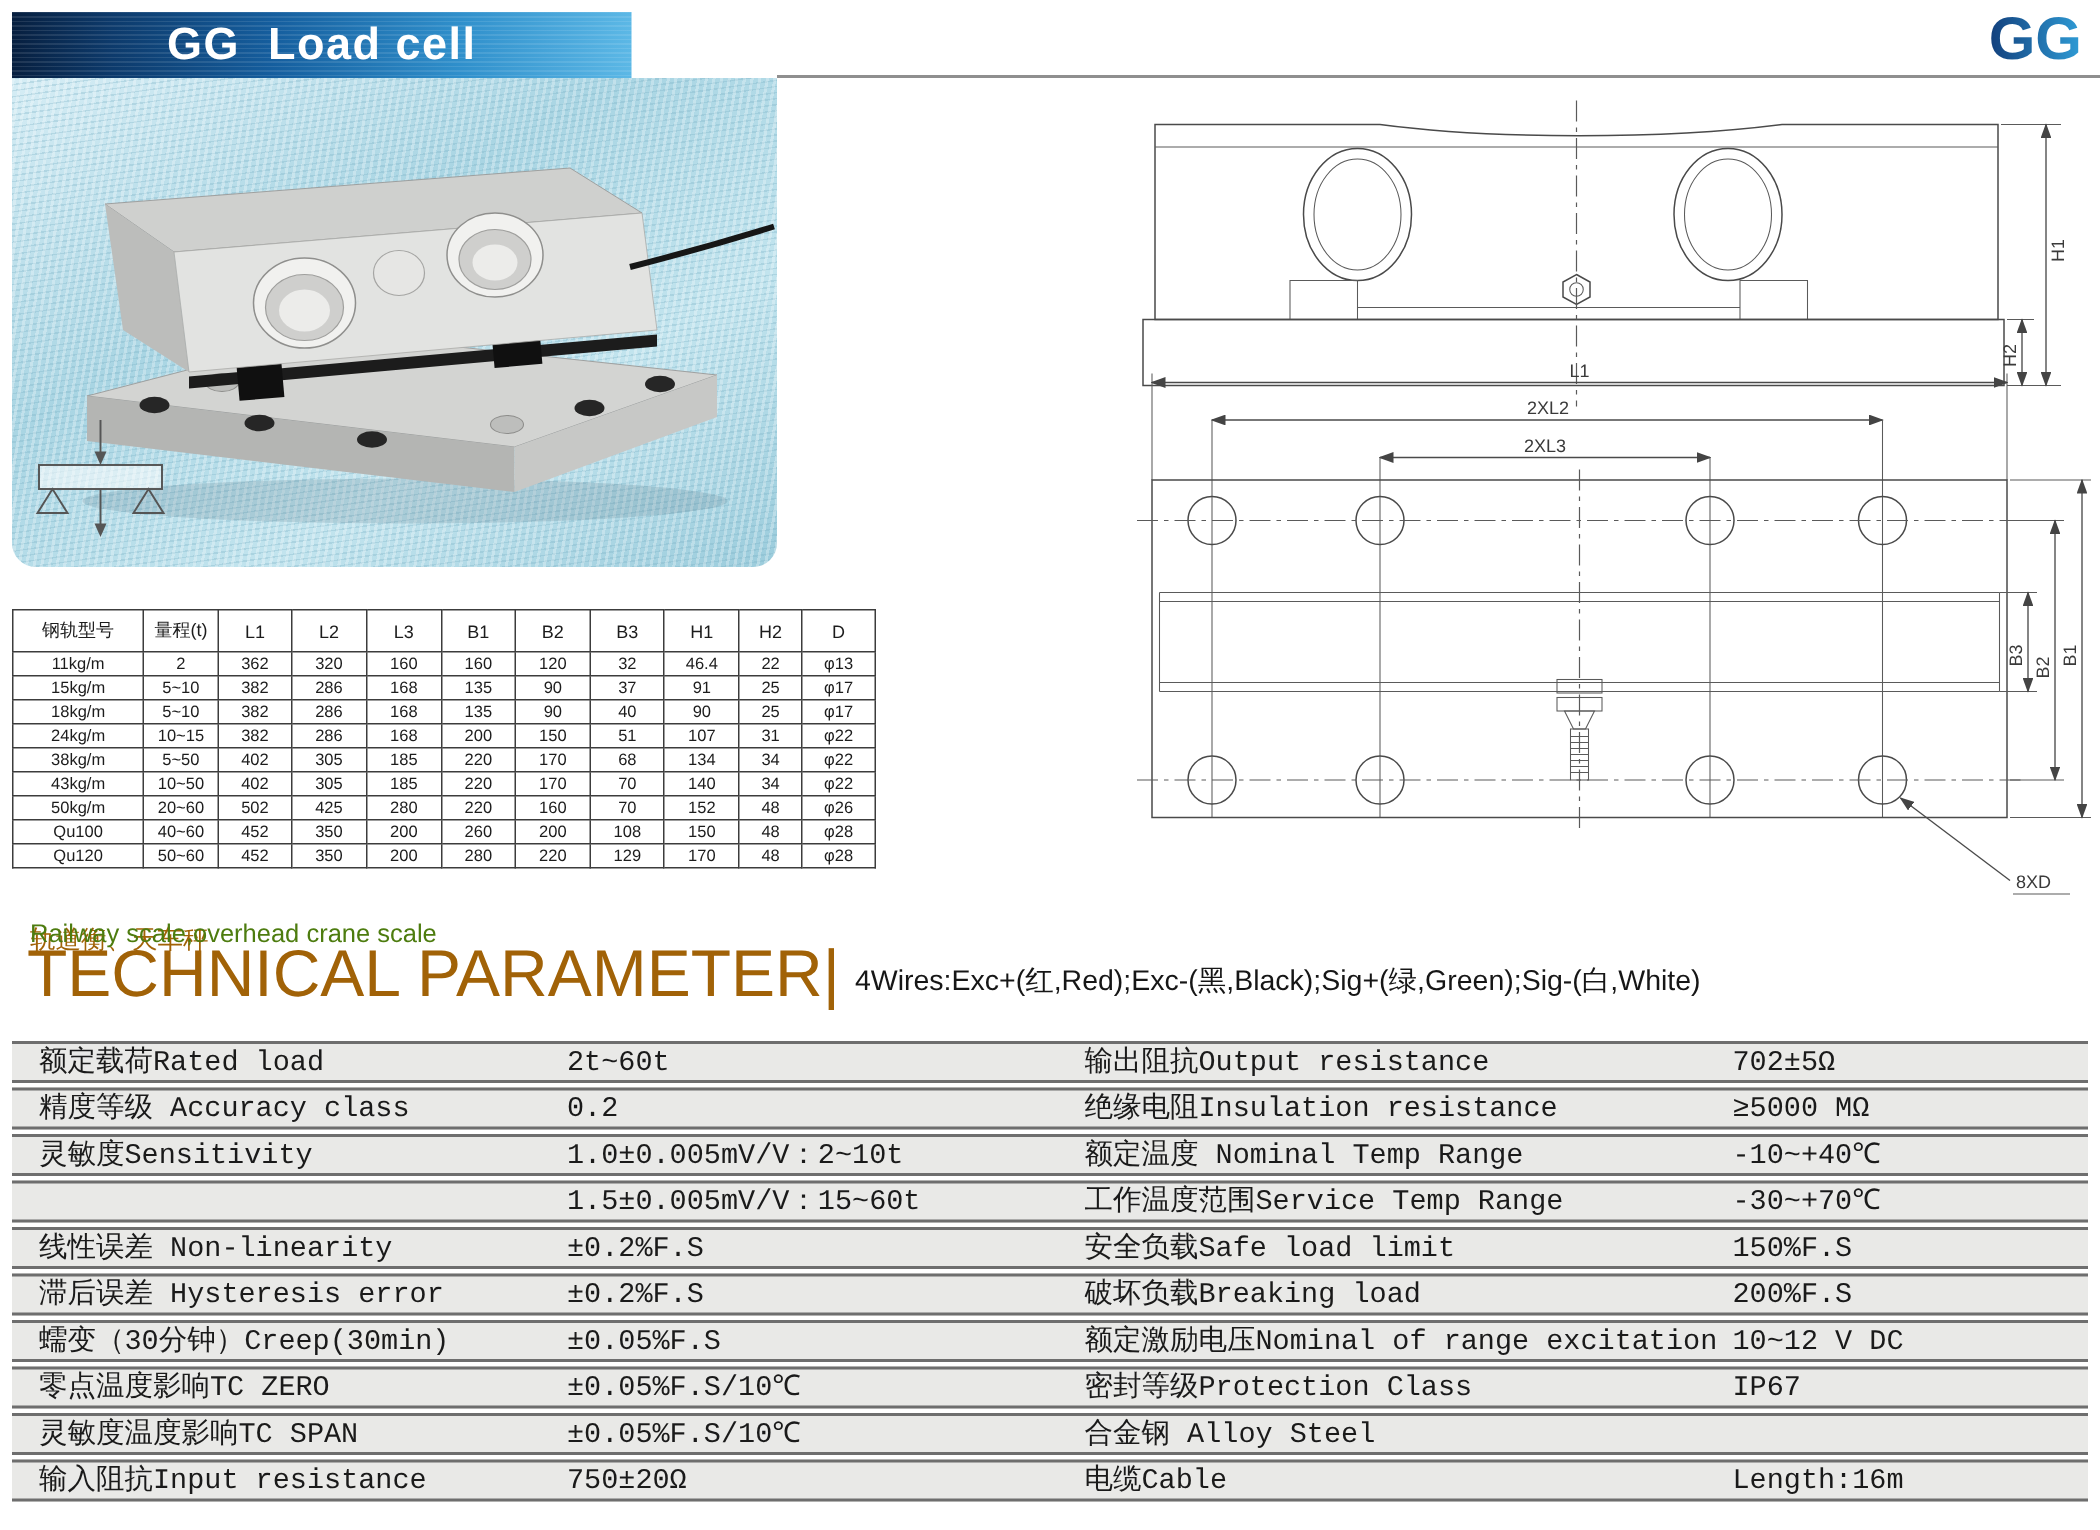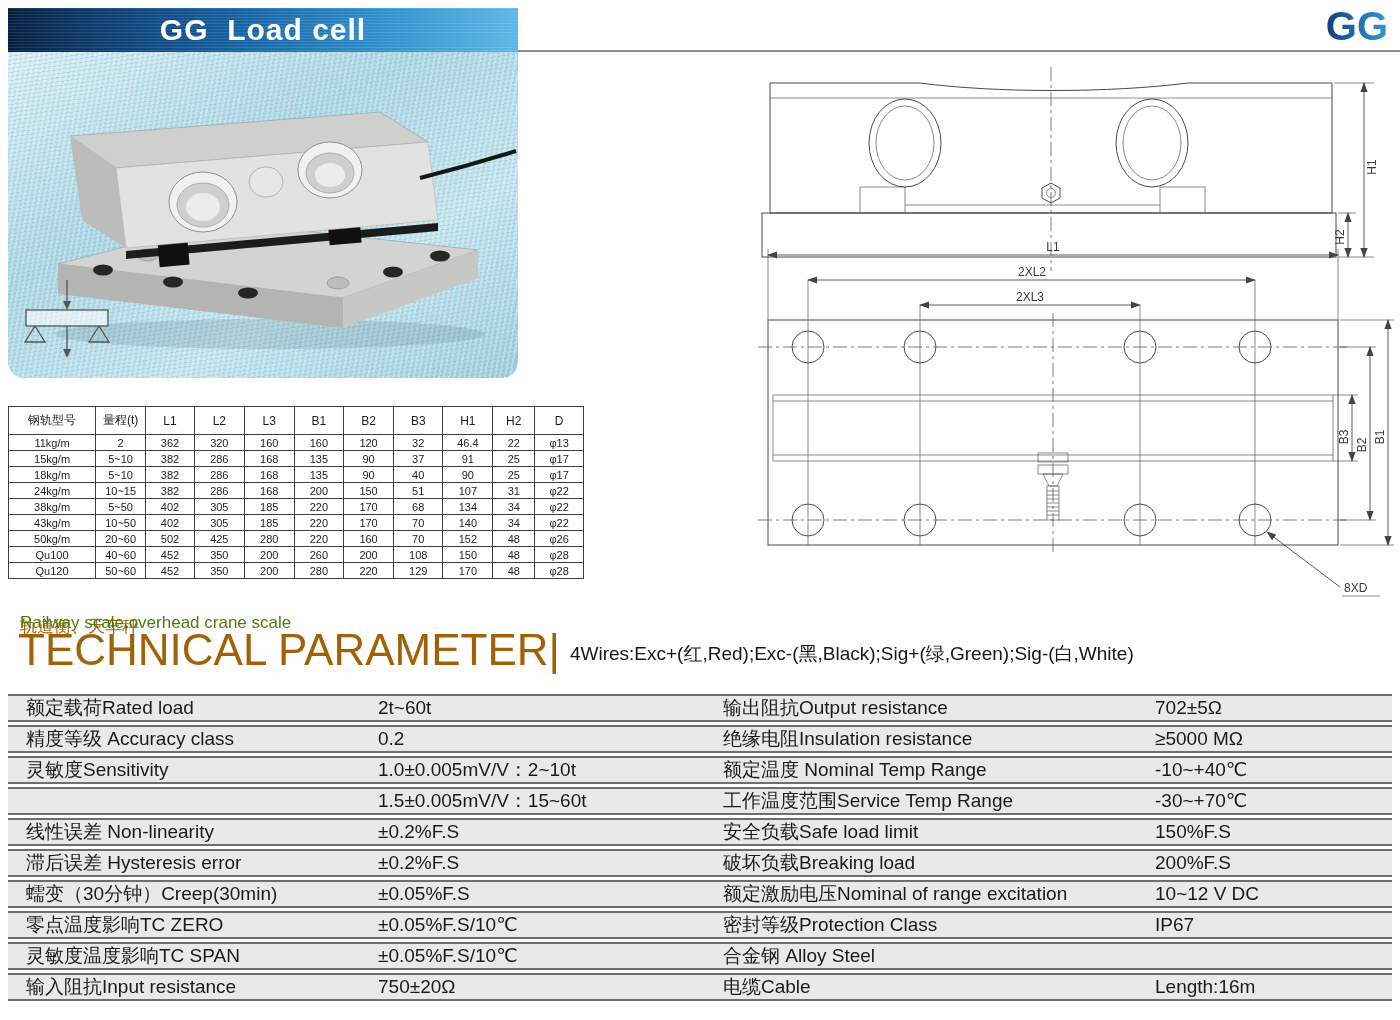--- a/index.html
+++ b/index.html
@@ -1,21 +1,21 @@
 <!DOCTYPE html>
 <html><head>
 <meta charset="utf-8">
 <style>
   * { margin:0; padding:0; box-sizing:border-box; }
   html,body { width:1400px; height:1020px; background:#ffffff; overflow:hidden;
               font-family:"Liberation Sans","DejaVu Sans",sans-serif; color:#222; }
   #page { position:relative; width:1400px; height:1020px; }
 
   
-  .banner { position:absolute; left:8px; top:8px; width:510px; height:44px;
+  .banner { position:absolute; left:8px; top:8px; width:413px; height:44px;
     background:
       repeating-linear-gradient(180deg, rgba(255,255,255,.10) 0 1px, rgba(0,0,0,0) 1px 3px),
       linear-gradient(90deg,#071f3f 0%,#0d3a6b 16%,#155e9e 42%,#2f8fcb 72%,#5cb8e6 100%);
     display:flex; align-items:center; justify-content:center; }
   .banner-title { color:#ffffff; font-size:30px; font-weight:bold; letter-spacing:1px; white-space:pre; }
   .top-rule { position:absolute; left:518px; top:50px; width:882px; height:2px; background:#8f8f8f; }
   .corner-model { position:absolute; right:12px; top:4px; font-size:40px; font-weight:bold;
     background:linear-gradient(90deg,#123f7c,#2f9cd6);
     -webkit-background-clip:text; background-clip:text; -webkit-text-fill-color:transparent; }
 
@@ -53,21 +53,21 @@
   .tech-head { position:absolute; left:18px; top:628px; display:flex; align-items:flex-end; }
   .tech-title { font-size:44px; font-weight:400; letter-spacing:0; color:#a16207; line-height:1.0; white-space:pre; }
   .wires-note { font-size:19px; color:#161616; margin-left:10px; padding-bottom:5px; white-space:pre; }
 
   
   .param-table { position:absolute; left:8px; top:694px; width:1384px; }
   .param-row { display:grid; grid-template-columns:352px 345px 432px 1fr;
     background:#e9e9e7; border-top:2px solid #6e6e6e; border-bottom:2px solid #6e6e6e;
     height:28px; line-height:24px; margin-bottom:3px; padding-left:18px;
     font-size:19px; color:#1a1a1a; }
-  .param-row > div { overflow:hidden; white-space:pre; }
+  .param-row > div { overflow:hidden; white-space:pre;font-family:Liberation Mono, monospace; }
 </style>
 </head>
 <body>
 
 <div id="page">
 
   <div class="banner">
     <span class="banner-title">GG  Load cell</span>
   </div>
   <div class="top-rule"></div>

